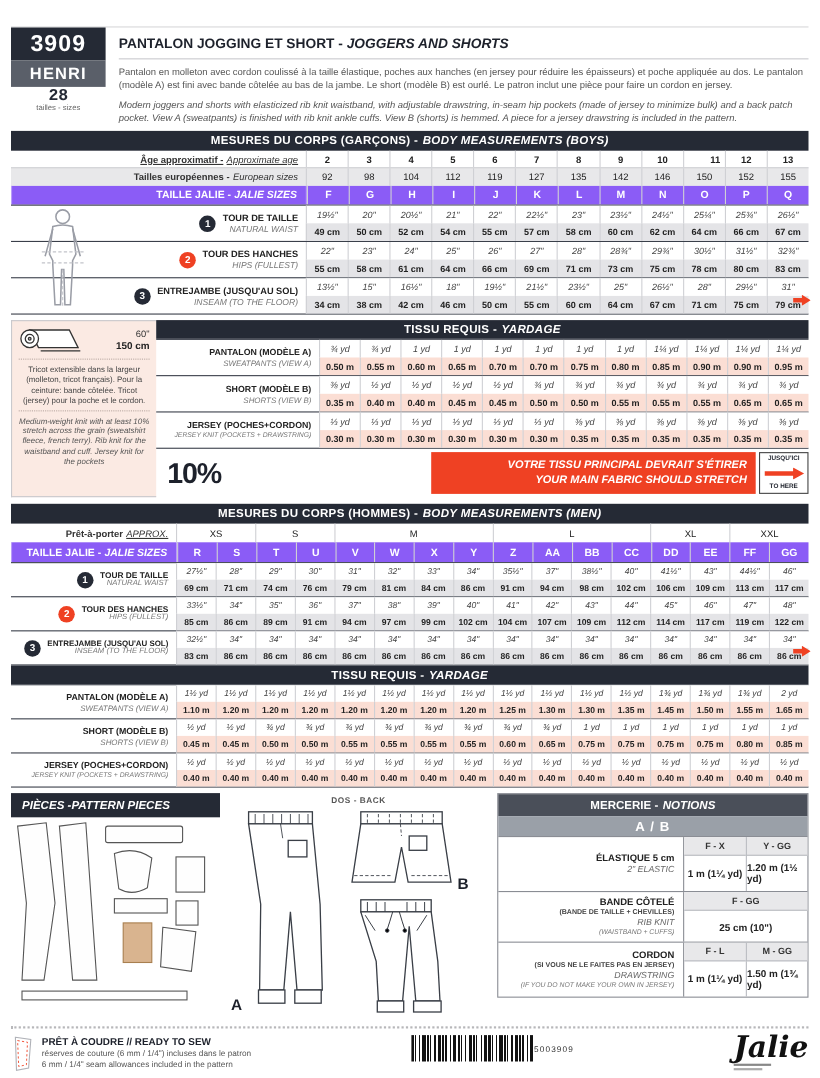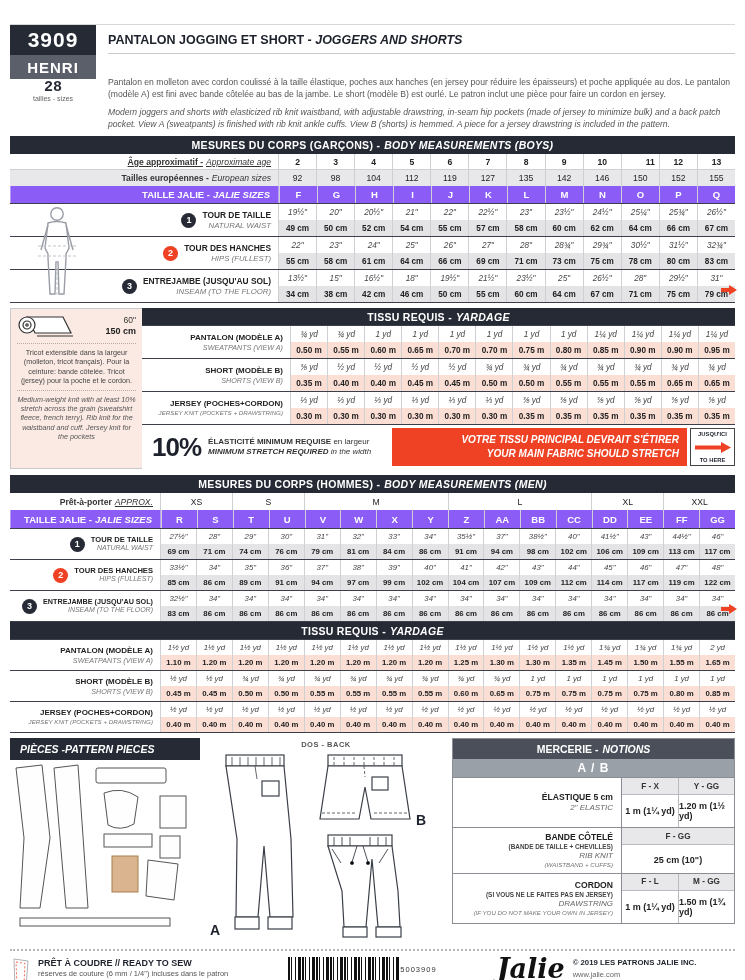--- a/index.html
+++ b/index.html
@@ -9,21 +9,21 @@
   .hdr{display:grid;grid-template-columns:86px 1fr;border-top:1px solid #d8d8da;}
   .hdr-left{display:flex;flex-direction:column;}
   .hnum{background:#252a35;color:#fff;font-weight:bold;font-size:21px;height:30px;display:flex;align-items:center;justify-content:center;letter-spacing:1px;}
   .hname{background:#5a5f69;color:#fff;font-weight:bold;font-size:15px;height:24px;display:flex;align-items:center;justify-content:center;letter-spacing:1px;}
   .hsizes{height:24px;display:flex;flex-direction:column;align-items:center;justify-content:center;line-height:1;}
   .hsizes .n{font-weight:bold;font-size:15px;color:#252a35;font-family:Liberation Mono, monospace;}
   .hsizes .t{font-size:7px;color:#666;}
   .hdr-right{padding:0 0 0 12px;}
   .htitle{font-weight:bold;font-size:12.5px;color:#1d212b;border-bottom:1px solid #c9c9cd;padding:8px 0 6px 0;}
   .htitle .en{font-style:italic;}
-  .hdesc{font-size:8.6px;color:#555;line-height:1.4;margin-top:22px;}
+  .hdesc{font-size:8.6px;color:#555;line-height:1.4;margin-top:5px;}
   .hdesc.en{font-style:italic;margin-top:6px;}
   
   .bar{background:#252a35;color:#fff;height:18px;display:flex;align-items:center;justify-content:center;font-size:10.5px;font-weight:bold;letter-spacing:.3px;}
   .bar .en{font-style:italic;margin-left:4px;}
   
   .trow{display:grid;grid-template-columns:268px 1fr;}
   .trowM{display:grid;grid-template-columns:150px 1fr;}
   .g12{display:grid;grid-template-columns:repeat(12,1fr);}
   .g16{display:grid;grid-template-columns:repeat(16,1fr);}
   .g12>div,.g16>div{border-left:1px solid #cfd0d4;display:flex;align-items:center;justify-content:center;min-width:0;}
@@ -472,24 +472,20 @@
                 <div>0.35 m</div>
                 <div>0.35 m</div>
                 <div>0.35 m</div>
               </div>
         </div>
       </div>
 
       <div class="stretch">
         <div class="s10">
           <span class="pct">10%</span>
-          <span class="txt">
-            <span class="b">ÉLASTICITÉ MINIMUM REQUISE</span><span> en largeur</span><br>
-            <span class="b i">MINIMUM STRETCH REQUIRED</span><span class="i"> in the width</span>
-          </span>
         </div>
         <div class="redbox">
           <span>VOTRE TISSU PRINCIPAL DEVRAIT S'ÉTIRER</span>
           <span>YOUR MAIN FABRIC SHOULD STRETCH</span>
         </div>
         <div class="tohere">
           <span class="t">JUSQU'ICI</span>
           <svg width="36" height="11" viewBox="0 0 36 11">
                 <polygon points="0,3.5 26,3.5 26,0 36,5.5 26,11 26,7.5 0,7.5" fill="#ef4123"></polygon>
               </svg>
@@ -958,22 +954,17 @@
     <div class="barcode-wrap">
       <div class="barcode"></div>
       <div class="barcode-num">5003909</div>
     </div>
     <div class="f-right">
       <div>
         <div class="logo">Jalie</div>
         <div class="logo-sub"></div>
         <div class="logo-sub2"></div>
       </div>
-      <div class="f-txt">
-        <div class="c">© 2019 LES PATRONS JALIE INC.</div>
-        <div class="w">www.jalie.com</div>
-        <div class="p">IMPRIMÉ AU CANADA / PRINTED IN CANADA</div>
-      </div>
     </div>
   </div>
 
 </div>
 </div>
 
 </body></html>

